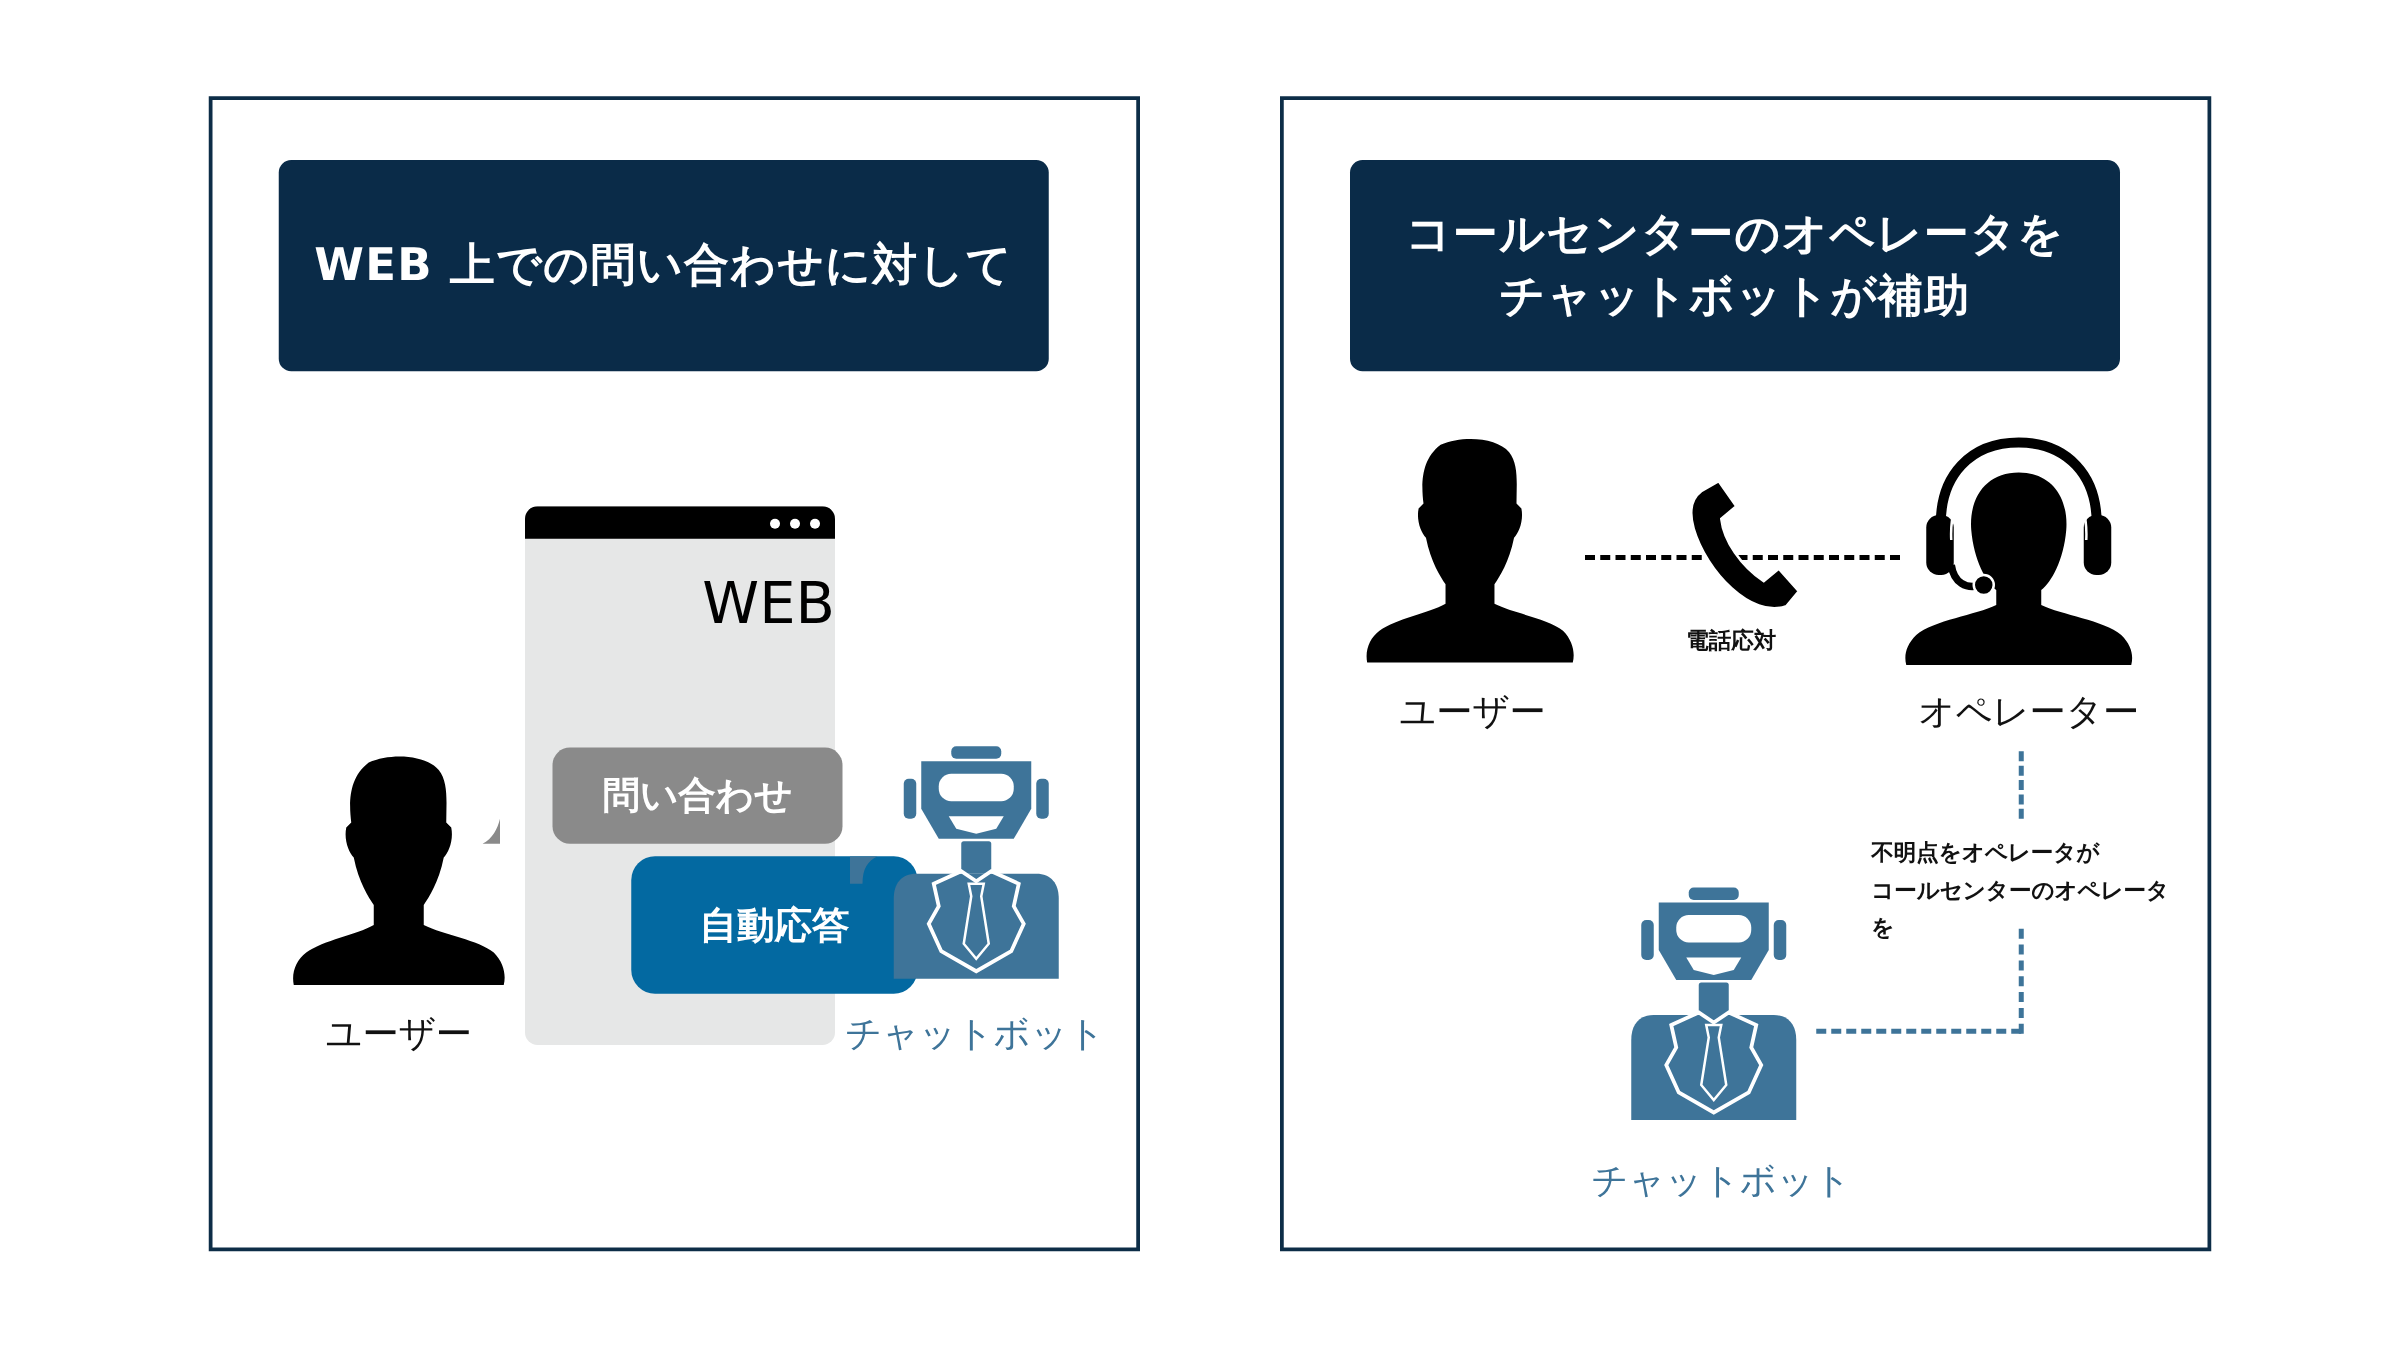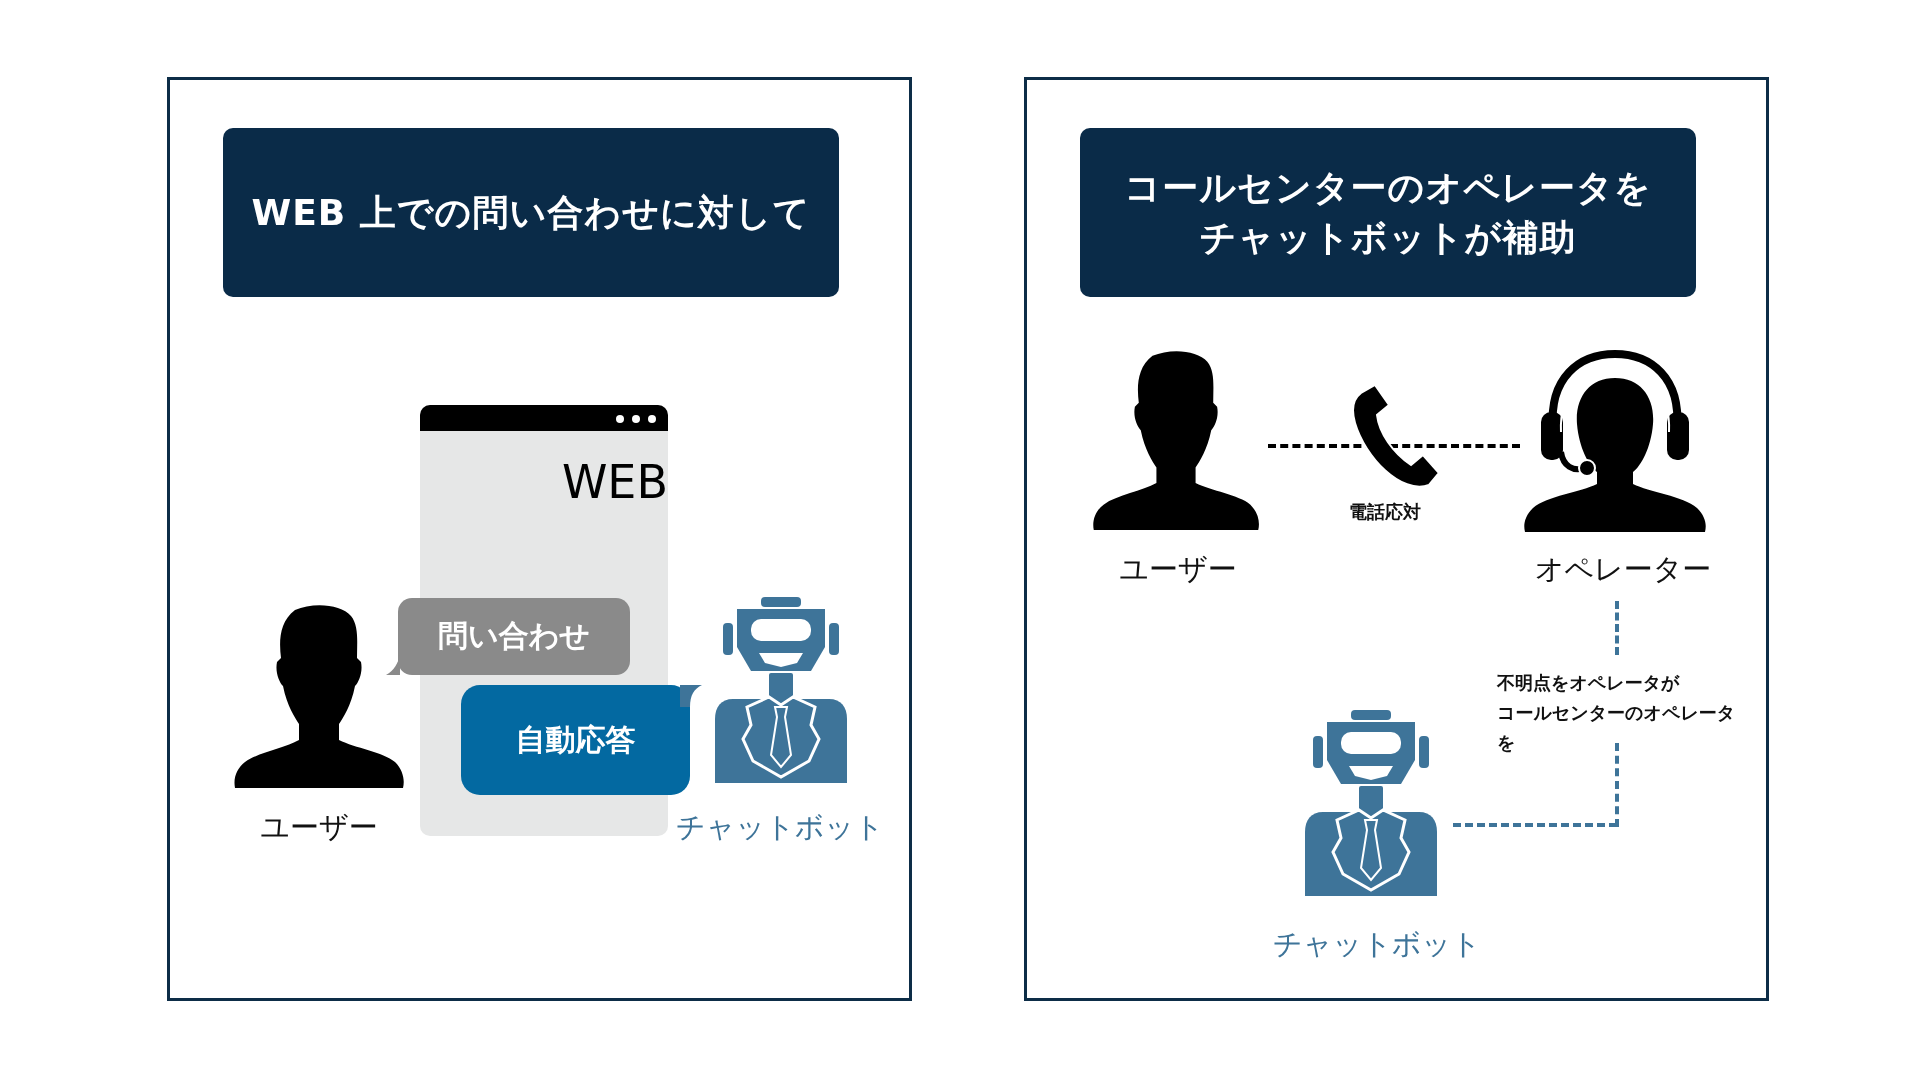--- a/index.html
+++ b/index.html
@@ -13,21 +13,21 @@
        font-size:36px;font-weight:bold;line-height:50px;letter-spacing:1px;}
   .abs{position:absolute;}
   .lbl{position:absolute;font-size:29px;font-weight:normal;color:#111;white-space:nowrap;transform:translateX(-50%);}
   .lbl.blue{color:#3e7499;}
   .small{font-size:18px;font-weight:bold;color:#111;}
   
   #browser{left:250px;top:325px;width:248px;height:431px;background:#e6e7e7;border-radius:10px;overflow:hidden;}
   #browser-bar{position:absolute;left:0;top:0;width:100%;height:26px;background:#000;}
   .dot{position:absolute;top:10px;width:8px;height:8px;border-radius:50%;background:#fff;}
   #web-label{position:absolute;left:0;top:50px;width:100%;text-align:right;font-size:46px;color:#000;}
-  .bubble{position:absolute;color:#fff;font-size:30px;font-weight:bold;display:flex;align-items:center;justify-content:center;border-radius:14px;}
+  .bubble{position:absolute;color:#fff;font-size:30px;font-weight:bold;display:flex;align-items:center;justify-content:center;border-radius:14px;margin-left:44px;}
   #bubble-q{left:228px;top:518px;width:232px;height:77px;background:#8a8a8a;}
   #bubble-a{left:291px;top:605px;width:229px;height:110px;background:#0369a1;border-radius:19px;}
 </style>
 </head>
 <body>
 
 <div class="card" id="card-left">
   <div class="title-box">
     <div>WEB 上での問い合わせに対して</div>
   </div>

